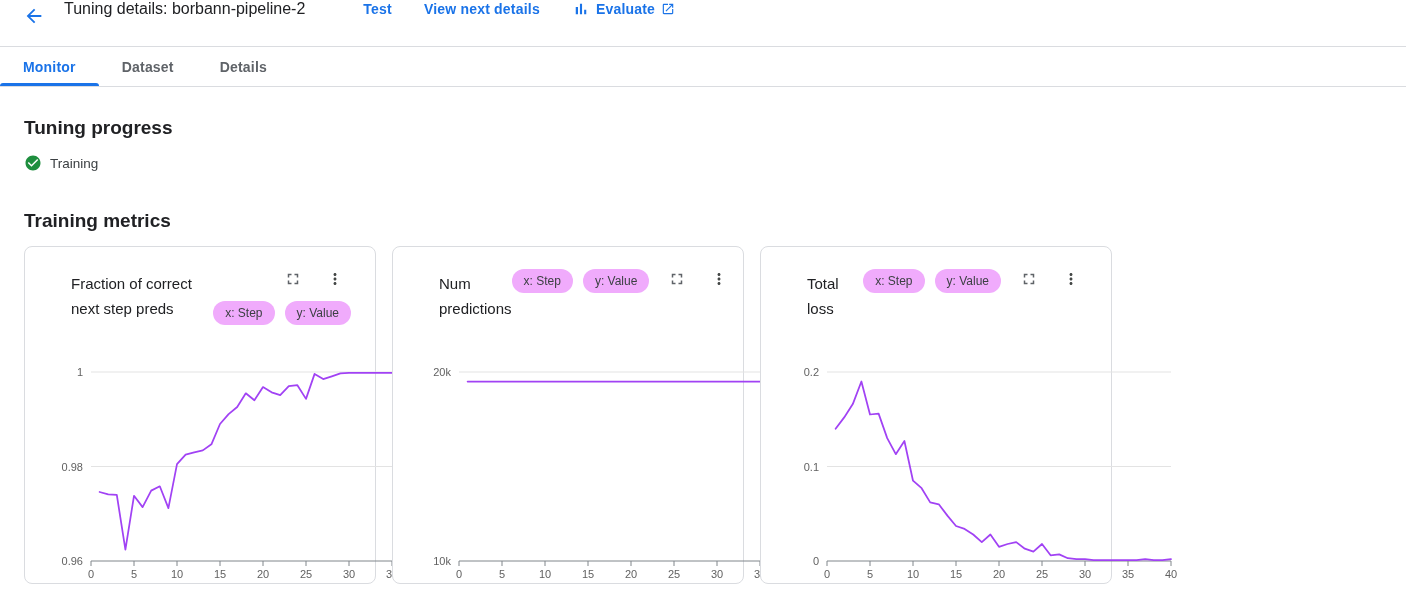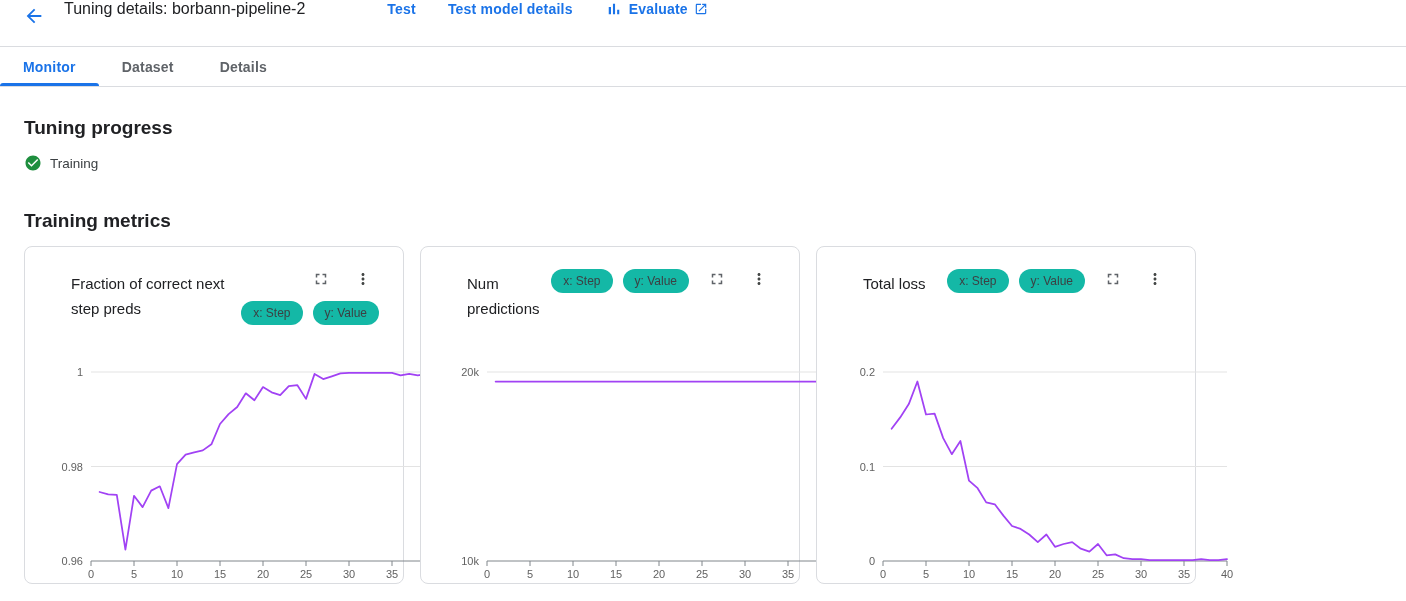--- a/index.html
+++ b/index.html
@@ -5,21 +5,21 @@
   * { margin: 0; padding: 0; box-sizing: border-box; }
   html, body { width: 1406px; height: 601px; background: #fff; overflow: hidden;
     font-family: "Liberation Sans", sans-serif; color: #202124; }
 
   
   .appbar { display: flex; align-items: flex-start; height: 47px; padding: 0 24px 0 18px;
     border-bottom: 1px solid #dadce0; }
   .back-btn { width: 32px; height: 32px; display: flex; align-items: center; justify-content: center;
     cursor: pointer; border-radius: 50%; flex: none; }
   .page-title { font-size: 16px; color: #202124; margin-left: 14px; white-space: nowrap; }
-  .appbar-actions { display: flex; align-items: center; margin-left: 82px; gap: 32px; }
+  .appbar-actions { display: flex; align-items: center; margin-left: 58px; gap: 32px; }
   .appbar-link { color: #1a73e8; font-size: 14px; font-weight: 700; letter-spacing: .2px;
     cursor: pointer; white-space: nowrap; display: flex; align-items: center; gap: 6px; }
   .appbar-link svg { flex: none; }
 
   
   .tabbar { display: flex; align-items: stretch; height: 40px; border-bottom: 1px solid #dadce0; }
   .tab { padding: 0 23px; display: flex; align-items: center; font-size: 14px; font-weight: 700;
     letter-spacing: .2px; color: #5f6368; cursor: pointer; position: relative; }
   .tab.active { color: #1a73e8; }
   .tab.active::after { content: ""; position: absolute; left: 0; right: 0; bottom: 0; height: 3px;
@@ -28,55 +28,55 @@
   
   .content { padding: 0 24px; }
   .section-heading { font-size: 19px; font-weight: 700; color: #202124; }
   .heading-progress { margin-top: 30px; }
   .status-row { display: flex; align-items: center; gap: 8px; margin-top: 15px; }
   .status-text { font-size: 13.5px; color: #3c4043; }
   .heading-metrics { margin-top: 38px; }
 
   
   .cards { display: flex; gap: 16px; margin-top: 14px; }
-  .card { width: 380px; height: 338px; border: 1px solid #dadce0; border-radius: 8px;
+  .card { width: 352px; height: 338px; border: 1px solid #dadce0; border-radius: 8px;
     background: #fff; padding: 22px 24px 10px 24px; }
   .card-header { min-height: 84px; }
   .card-header.stacked { display: flex; align-items: flex-start; }
   .card-header.inline { display: flex; align-items: center; align-items: flex-start; }
   .card-title { font-size: 15px; color: #202124; line-height: 25px; padding-left: 22px;
     padding-top: 2px; }
   .stacked .card-title { width: 232px; }
   .inline .card-title { flex: 1; }
   .header-right { margin-left: auto; display: flex; flex-direction: column; align-items: flex-end; }
   .icon-row { display: flex; align-items: center; gap: 22px; padding-right: 6px; }
   .icon-btn { width: 20px; height: 20px; display: flex; align-items: center; justify-content: center;
     cursor: pointer; color: #5f6368; }
   .chip-row { display: flex; gap: 10px; }
   .stacked .chip-row { margin-top: 12px; }
   .inline .chip-row { margin-right: 18px; margin-top: 0; }
-  .chip { background: #14b8a6; color: #3c4043; font-size: 12px; line-height: 1;
+  .chip { background: #f0abfc; color: #3c4043; font-size: 12px; line-height: 1;
     padding: 6px 12px; border-radius: 12px; white-space: nowrap; }
 
   .chart-svg { display: block; margin-top: 4px; }
   .chart-svg text { font-family: "Liberation Sans", sans-serif; font-size: 11px; fill: #616161; }
 </style>
 </head>
 <body>
 
 <div class="appbar">
   <div class="back-btn">
     <svg width="22" height="22" viewBox="0 0 24 24">
       <path fill="#1a73e8" d="M20 11H7.83l5.59-5.59L12 4l-8 8 8 8 1.41-1.41L7.83 13H20v-2z"></path>
     </svg>
   </div>
   <div class="page-title">Tuning details: borbann-pipeline-2</div>
   <div class="appbar-actions">
     <span class="appbar-link">Test</span>
-    <span class="appbar-link">Test model details</span>
+    <span class="appbar-link">View next details</span>
     <span class="appbar-link">
       <svg width="18" height="18" viewBox="0 0 24 24">
         <path fill="#1a73e8" d="M5 9.2h3V19H5V9.2zM10.6 5h2.8v14h-2.8V5zm5.6 8H19v6h-2.8v-6z"></path>
       </svg>
       <span>Evaluate</span>
       <svg width="14" height="14" viewBox="0 0 24 24">
         <path fill="#1a73e8" d="M19 19H5V5h7V3H5c-1.1 0-2 .9-2 2v14c0 1.1.9 2 2 2h14c1.1 0 2-.9 2-2v-7h-2v7zM14 3v2h3.59l-9.83 9.83 1.41 1.41L19 6.41V10h2V3h-7z"></path>
       </svg>
     </span>
   </div>

